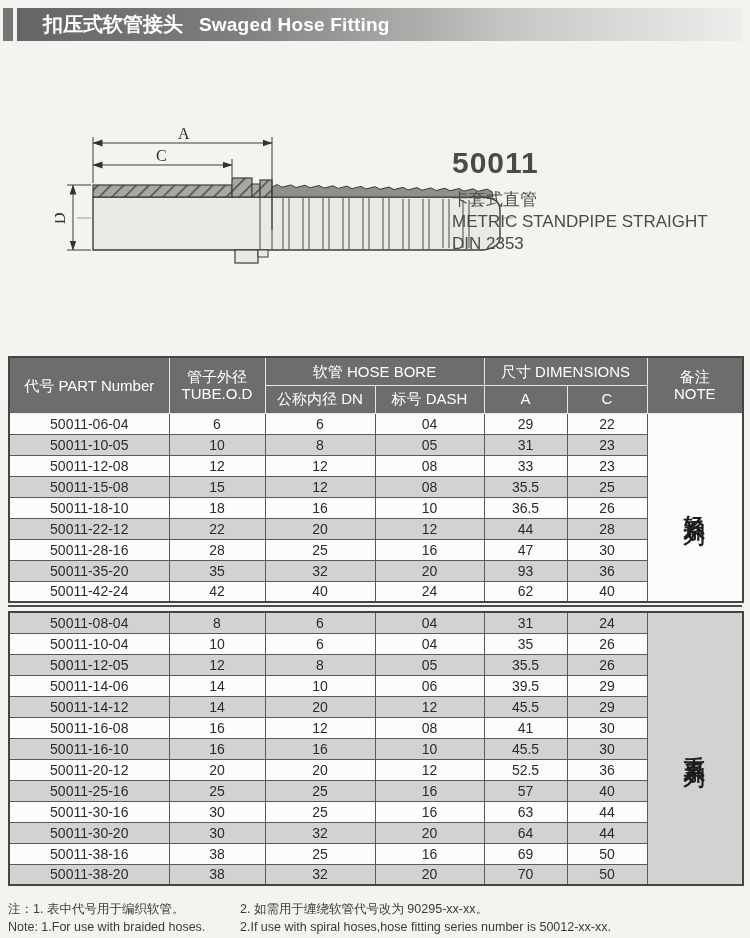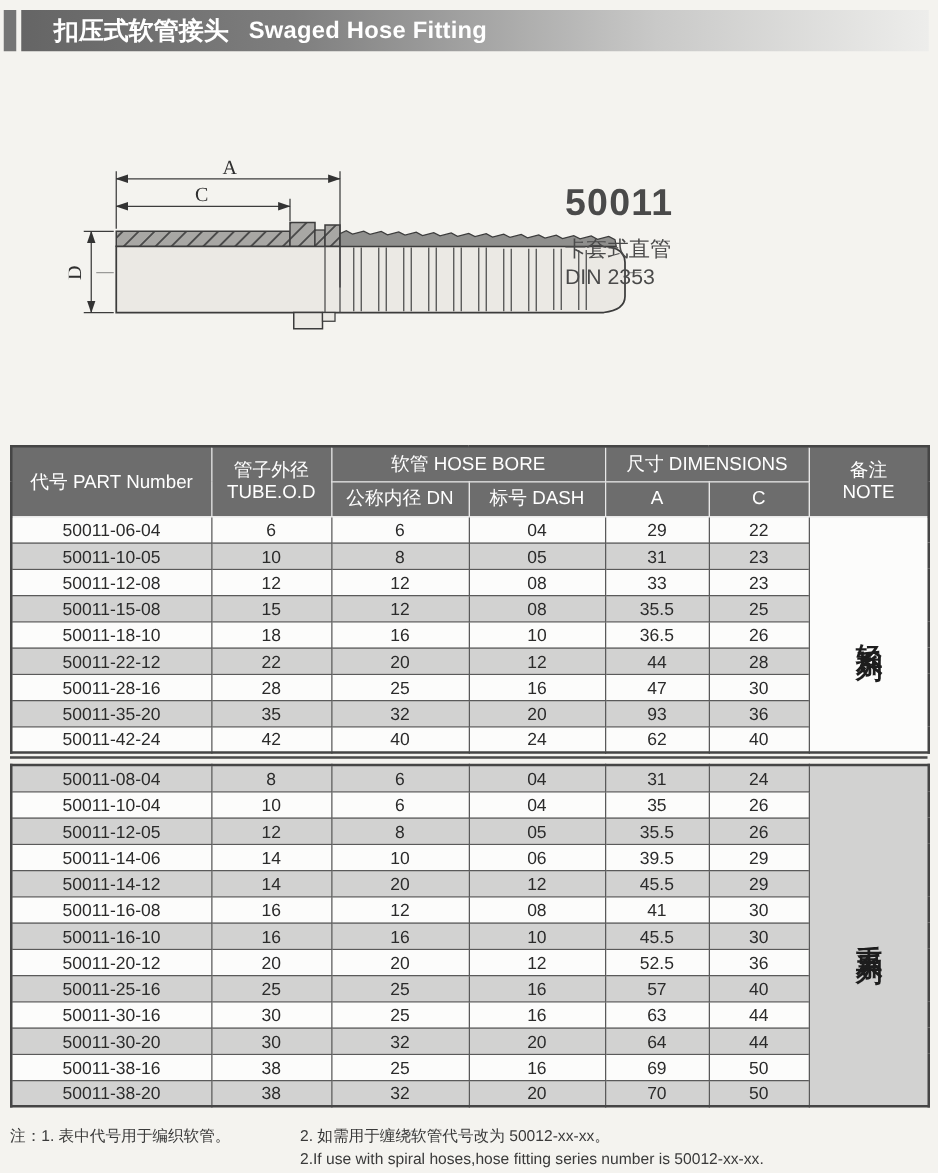--- a/index.html
+++ b/index.html
@@ -140,20 +140,21 @@
     <line x1="12" y1="85" x2="36" y2="85"></line>
     <line x1="12" y1="150" x2="36" y2="150"></line>
     <line x1="18" y1="85" x2="18" y2="150" marker-start="url(#arrow)" marker-end="url(#arrow)"></line>
   </g>
   <text x="0" y="0" transform="translate(10 124) rotate(-90)" font-family="Liberation Serif,serif" font-size="16" fill="#2f2f2f">D</text>
 </svg>
 
 <div class="product">
   <div class="code">50011</div>
   <div class="line">卡套式直管</div>
+  <div class="line">METRIC STANDPIPE STRAIGHT</div>
   <div class="line">DIN 2353</div>
 </div>
 
 <div class="tables">
   <table>
     <colgroup>
       <col style="width:160px">
         <col style="width:96px">
         <col style="width:110px">
       <col style="width:109px">
@@ -377,18 +378,19 @@
           <td>70</td>
           <td>50</td>
         </tr>
       </tbody>
   </table>
 </div>
 
 <div class="footnotes">
   <div class="fn-left">
     <div>注：1. 表中代号用于编织软管。</div>
+    <div>Note: 1.For use with braided hoses.</div>
   </div>
   <div class="fn-right">
-    <div>2. 如需用于缠绕软管代号改为 50012-xx-xx。</div>
+    <div>2. 如需用于缠绕软管代号改为 90295-xx-xx。</div>
     <div>2.If use with spiral hoses,hose fitting series number is 50012-xx-xx.</div>
   </div>
 </div>
 
 </body></html>

